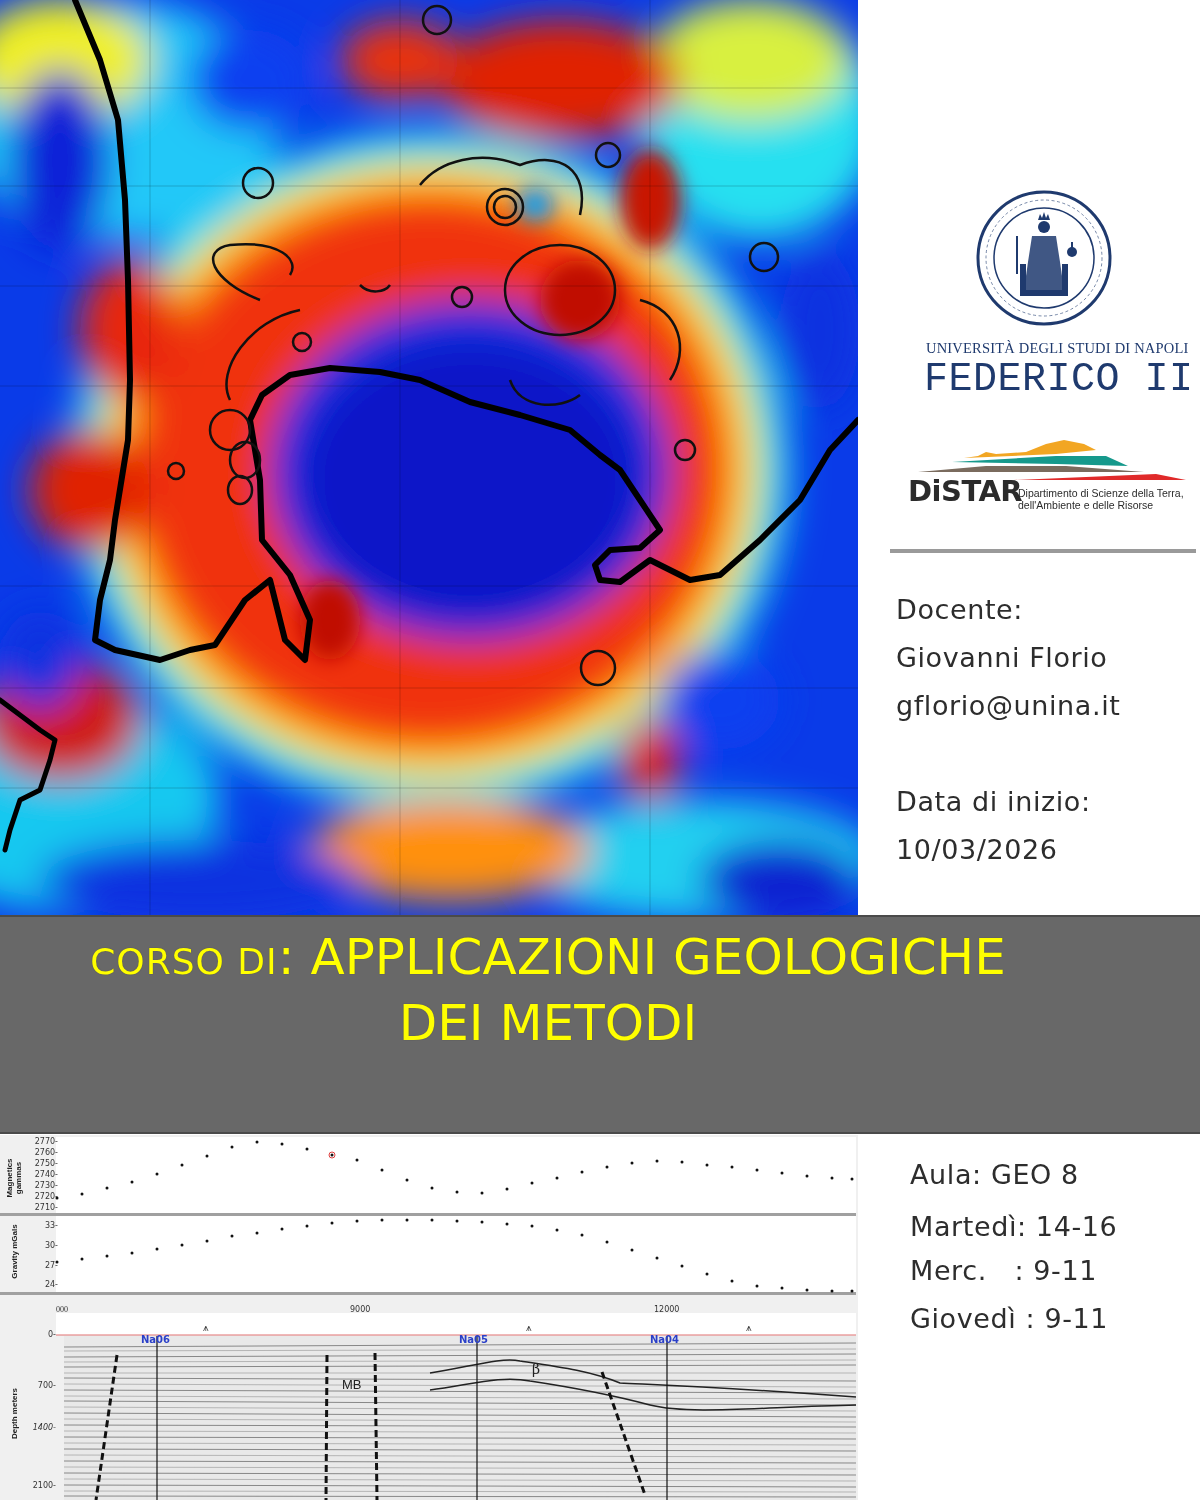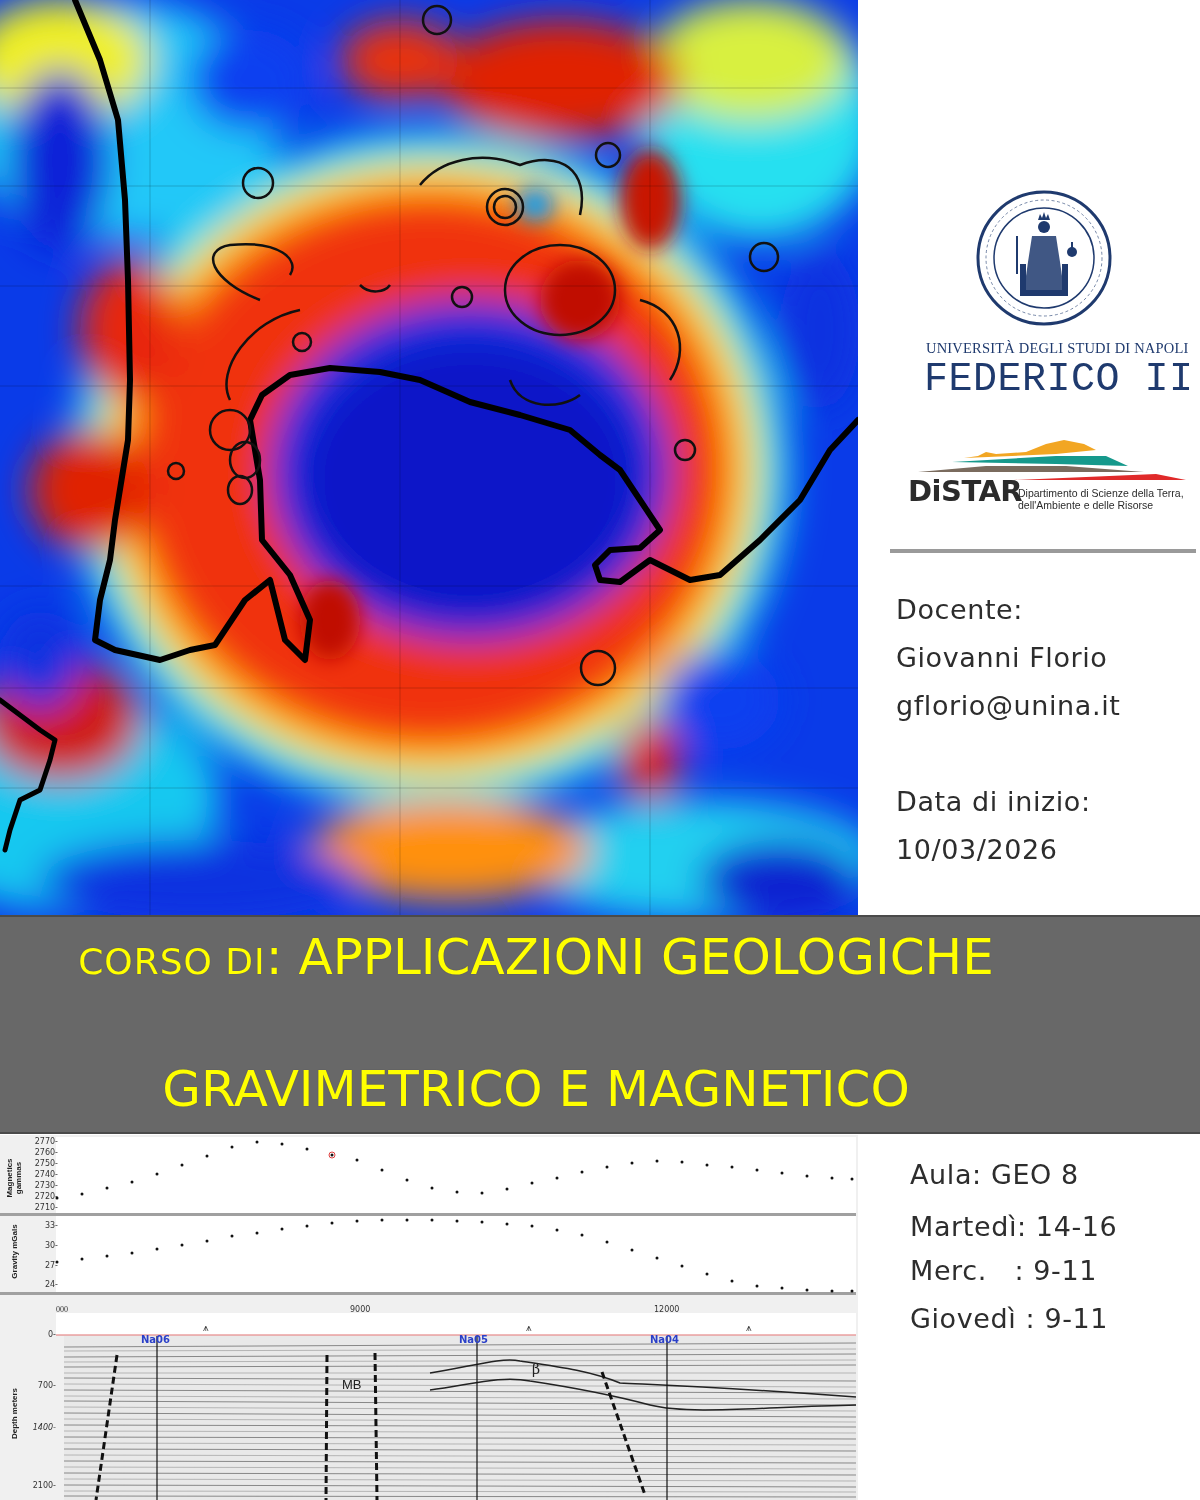--- a/index.html
+++ b/index.html
@@ -18,21 +18,21 @@
   .distar-logo { position:absolute; left:906px; top:436px; width:282px; height:46px; }
   .distar-name { position:absolute; left:908px; top:474px; font-family:"DejaVu Sans", sans-serif; font-weight:bold; font-size:29px; color:#2b2b2b; letter-spacing:-0.5px; line-height:34px; }
   .distar-sub { position:absolute; left:1018px; top:487px; font-family:"Liberation Sans", sans-serif; font-size:10.5px; color:#2b2b2b; line-height:12px; white-space:nowrap; }
 
   .divider { position:absolute; left:890px; top:549px; width:306px; height:4px; background:#9a9a9a; }
 
   .info { position:absolute; left:896px; font-family:"DejaVu Sans", sans-serif; font-size:27px; color:#2d2d2d; line-height:48px; white-space:pre; letter-spacing:0.6px; }
 
   
   .banner { position:absolute; left:0; top:915px; width:1200px; height:219px; background:#686868; border-top:2px solid #4a4a4a; border-bottom:2px solid #4a4a4a; box-sizing:border-box; }
-  .banner .line { position:absolute; left:0; width:1072px; text-align:center; font-family:"DejaVu Sans", sans-serif; color:#ffff00; font-size:50px; line-height:64px; white-space:nowrap; text-shadow:0 0 1px #444; }
+  .banner .line { position:absolute; left:0; width:1072px; text-align:center; font-family:"DejaVu Sans", sans-serif; color:#ffff00; font-size:50px; line-height:64px; white-space:nowrap; text-shadow:0 0 1px #444;padding-left:12px; }
   .banner .prefix { font-size:36px; letter-spacing:1px; }
 
   
   .profile { position:absolute; left:0; top:1135px; width:858px; height:365px; background:#f0f0f0; overflow:hidden; }
   .profile svg { position:absolute; left:0; top:0; }
 
   
   .sched { position:absolute; left:910px; font-family:"DejaVu Sans", sans-serif; font-size:27px; color:#2d2d2d; line-height:48px; white-space:pre; letter-spacing:0.6px; }
 </style>
 </head>
@@ -174,21 +174,21 @@
 <div class="info" style="top:586px;">Docente:</div>
 <div class="info" style="top:634px;">Giovanni Florio</div>
 <div class="info" style="top:682px;">gflorio@unina.it</div>
 <div class="info" style="top:778px;">Data di inizio:</div>
 <div class="info" style="top:826px;">10/03/2026</div>
 
 <div class="banner">
   <div class="line" style="top:8px;">
     <span class="prefix">CORSO DI</span><span>: </span><span>APPLICAZIONI GEOLOGICHE</span>
   </div>
-  <div class="line" style="top:140px;">GRAVIMETRICO E MAGNETICO</div>
+  <div class="line" style="top:74px;">DEI METODI</div>
 </div>
 
 <div class="profile">
   <svg width="858" height="365" viewBox="0 0 858 365">
 
     <rect x="0" y="0" width="858" height="78" fill="#f0f0f0"></rect>
     <rect x="56" y="2" width="800" height="76" fill="#ffffff"></rect>
     <rect x="0" y="78" width="856" height="3" fill="#a0a0a0"></rect>
 
     <rect x="56" y="81" width="800" height="76" fill="#ffffff"></rect>

